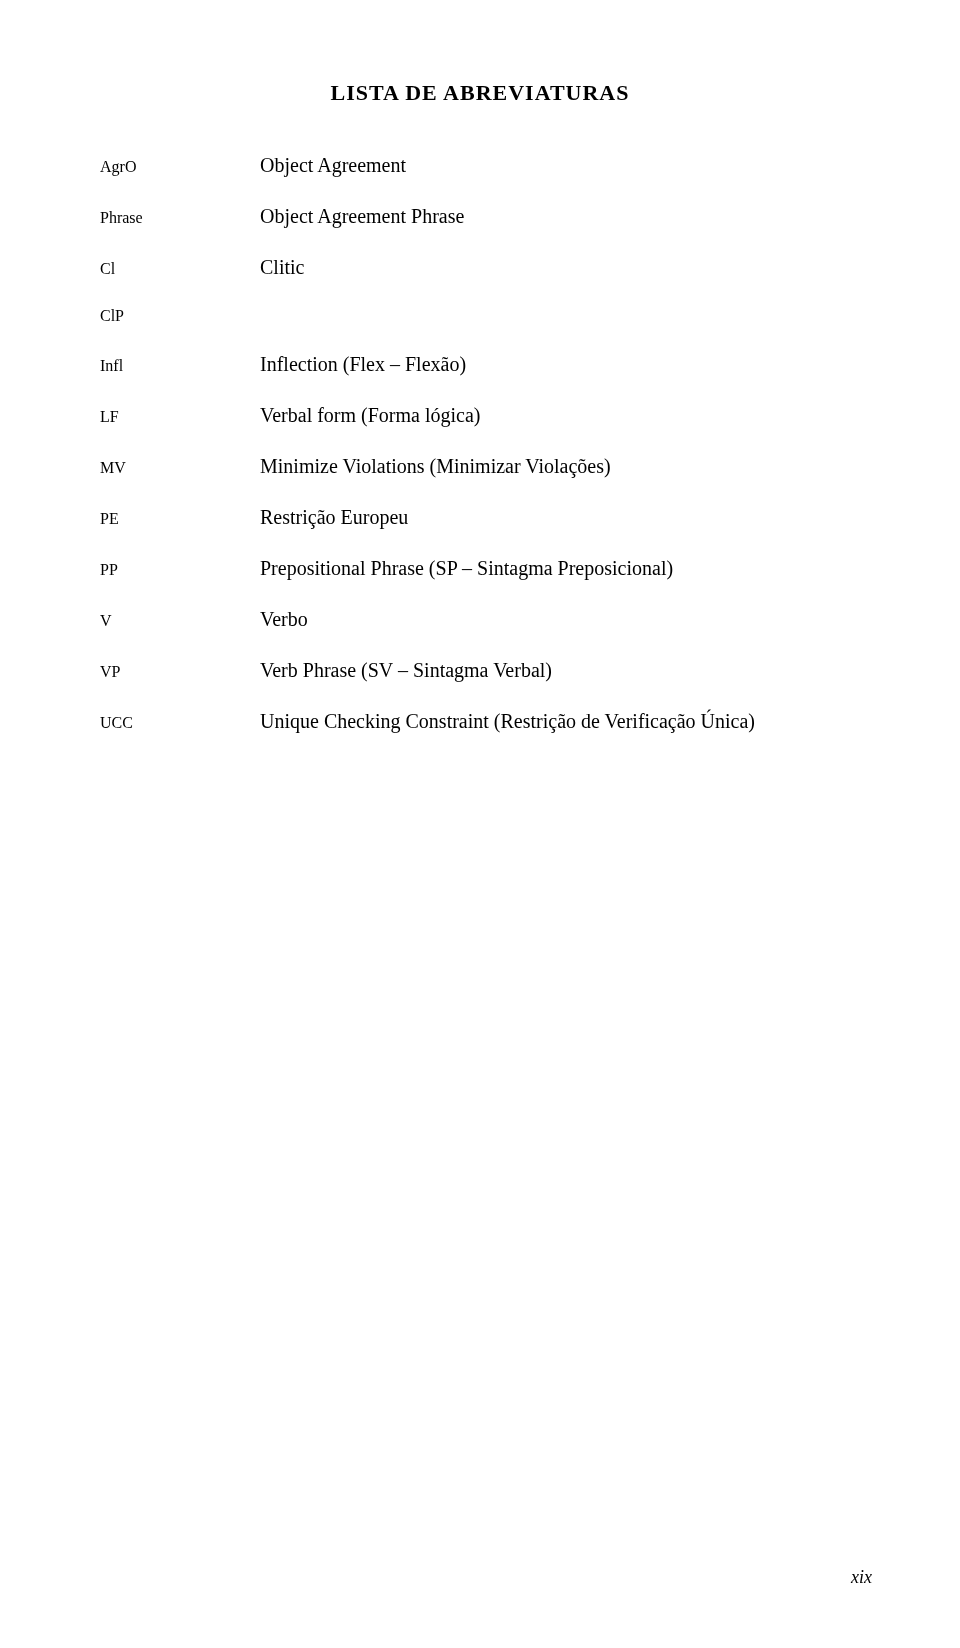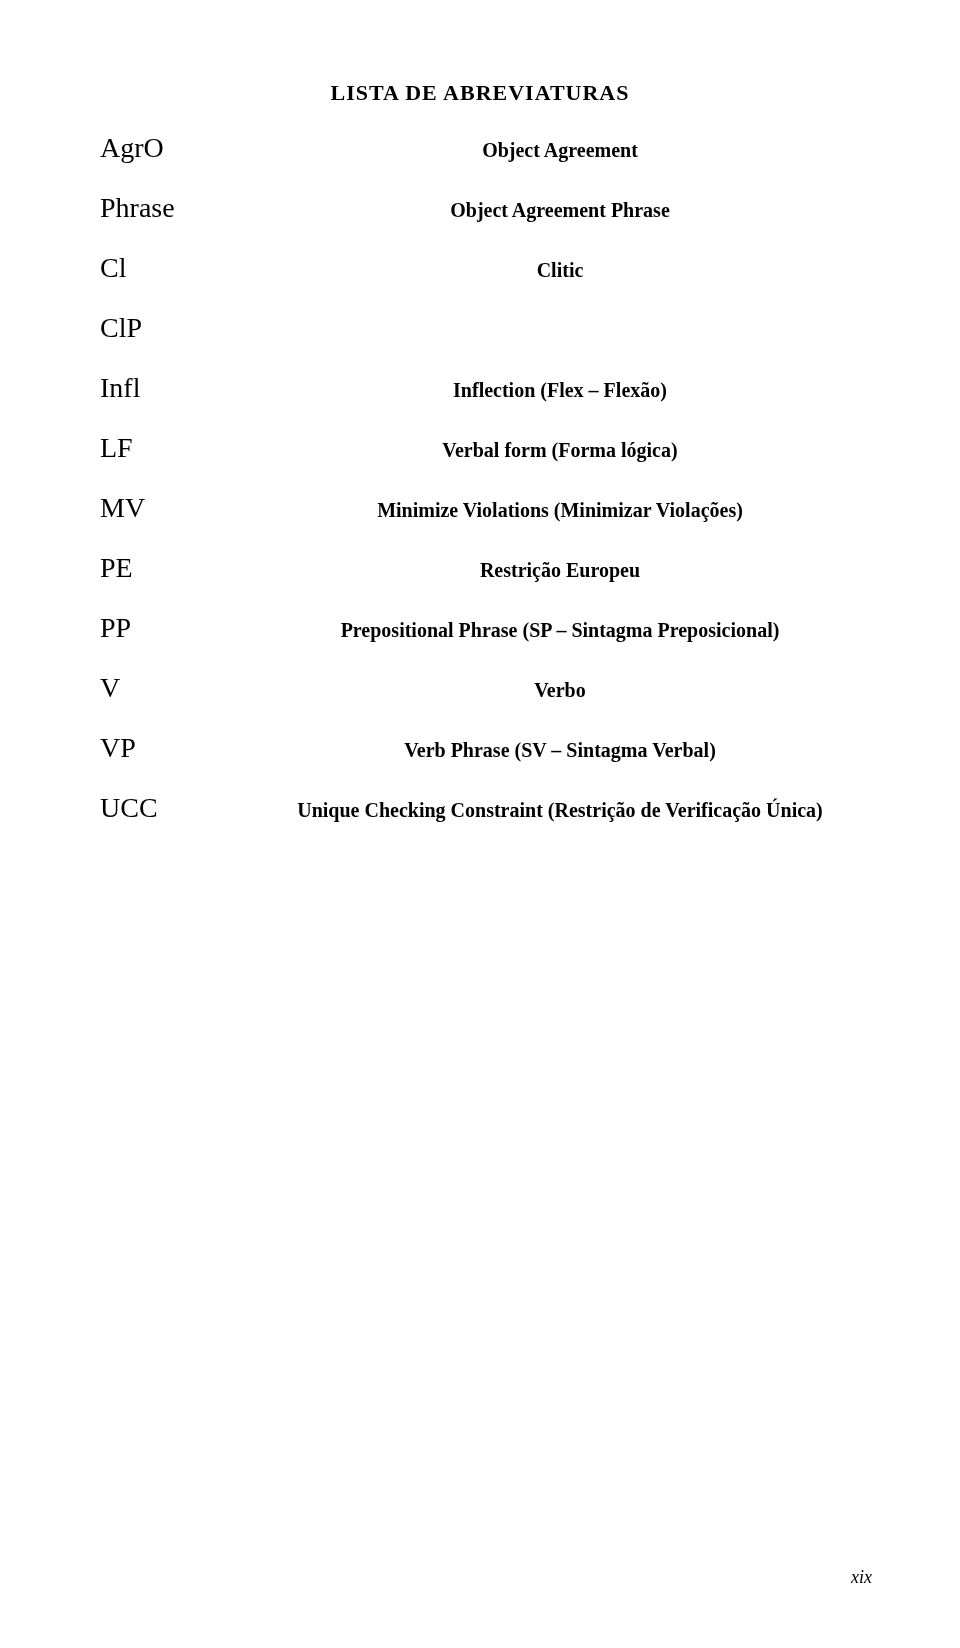--- a/index.html
+++ b/index.html
@@ -23,46 +23,45 @@
       min-height: 1648px;
       padding: 80px 100px 80px 100px;
       position: relative;
     }
 
     .page-title {
       text-align: center;
       font-size: 22px;
       font-weight: bold;
       letter-spacing: 1px;
-      margin-bottom: 26px;
+      margin-bottom: 48px;
     }
 
     .abbreviation-list {
       width: 100%;
     }
 
     .abbreviation-row {
       display: flex;
       flex-direction: row;
       align-items: baseline;
       margin-bottom: 28px;
     }
 
     .abbr-key {
       width: 160px;
       min-width: 160px;
-      font-size: 28px;
+      font-size: 16px;
       font-weight: normal;
     }
 
     .abbr-value {
       flex: 1;
       font-size: 20px;
-      font-weight: bold;
-      text-align: center;
+      font-weight: normal;
     }
 
     .page-number {
       position: absolute;
       bottom: 60px;
       right: 88px;
       font-size: 18px;
       font-style: italic;
     }
   </style>

